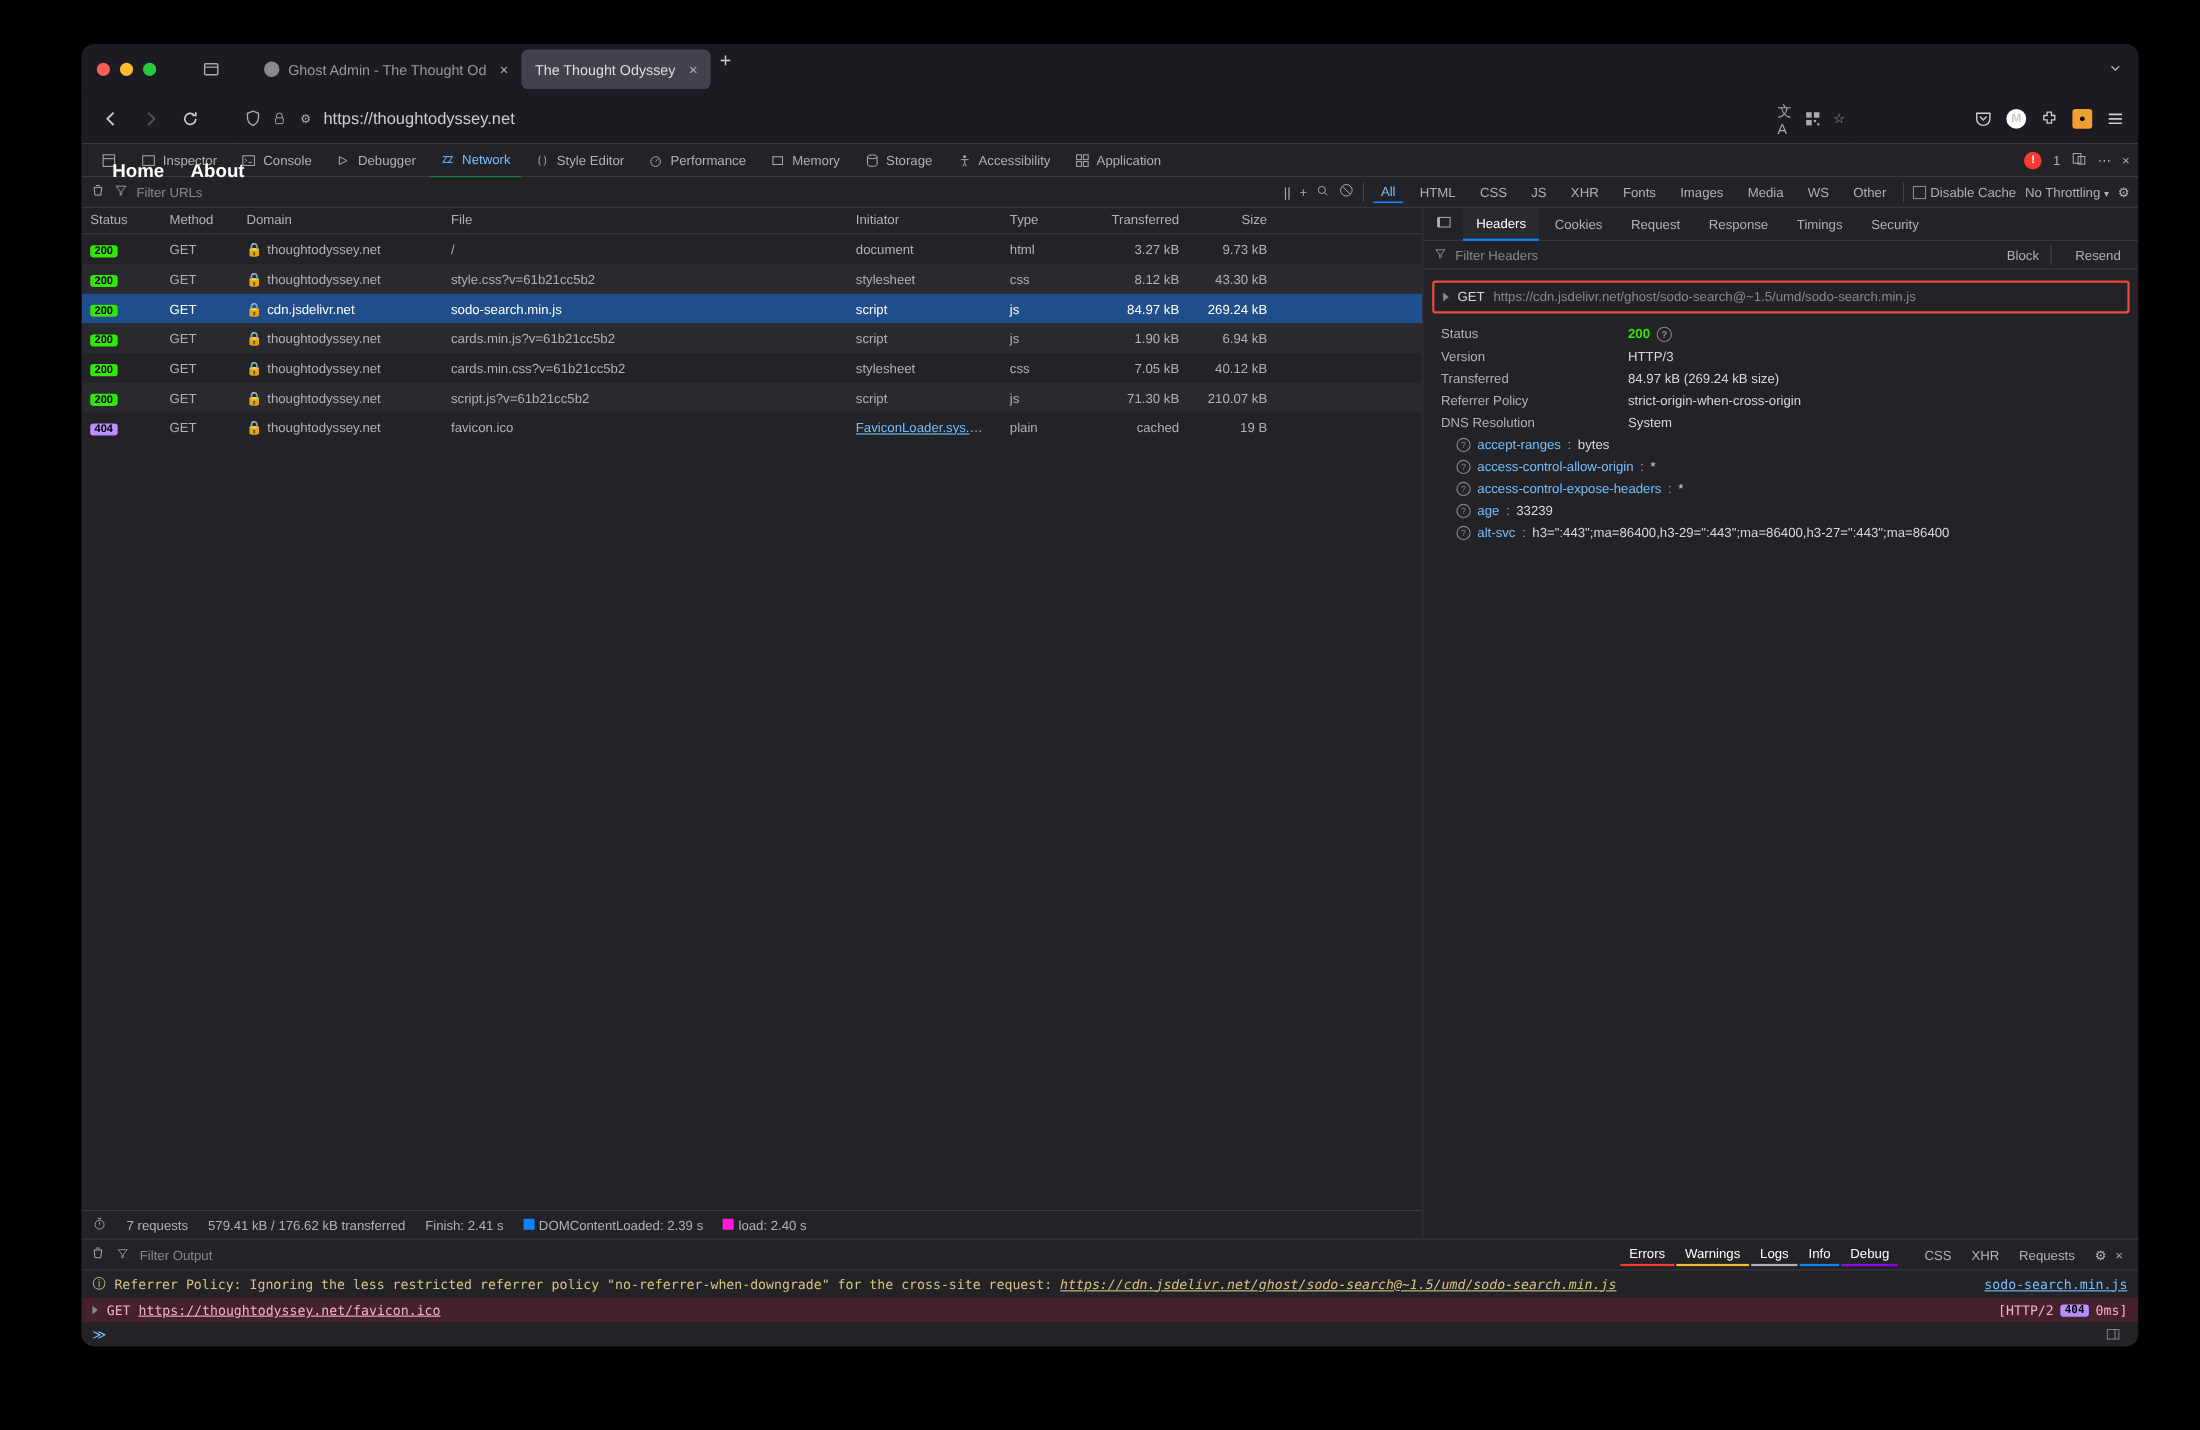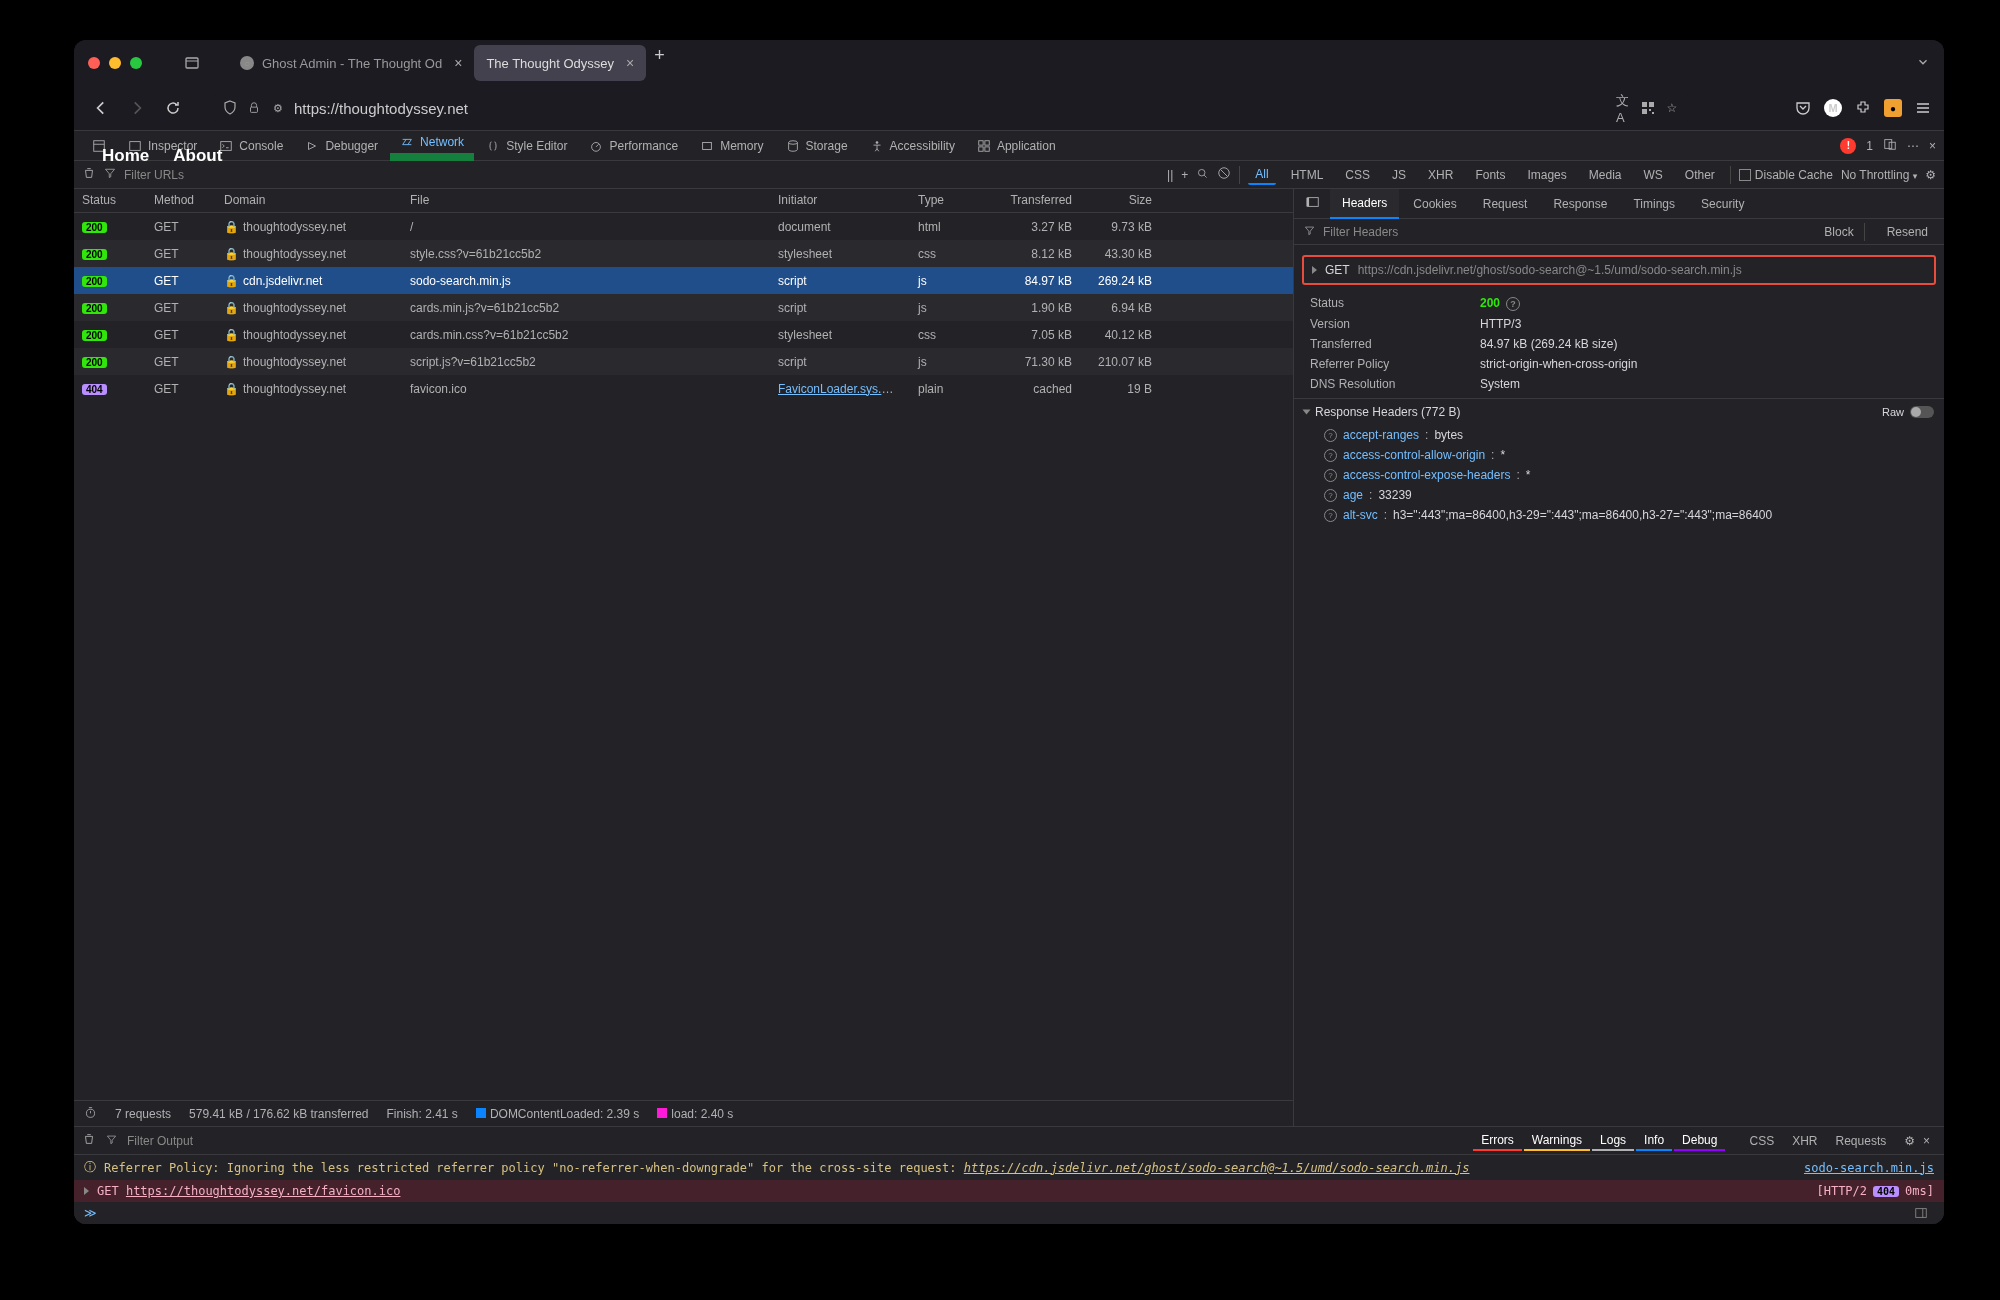--- a/index.html
+++ b/index.html
@@ -144,21 +144,21 @@
 .dt-tab {
   display: flex;
   align-items: center;
   gap: 6px;
   padding: 0 10px;
   height: 30px;
   color: #b1b1b3;
   cursor: pointer;
   font-size: 12px;
 }
-.dt-tab.active { color: #75bfff; border-bottom: 8px solid #15803d; }
+.dt-tab.active { color: #75bfff; border-bottom: 1px solid #15803d; }
 .dt-tab svg, .dt-tab .ico { width: 14px; height: 14px; }
 .dt-tabs-right { margin-left: auto; display: flex; align-items: center; gap: 10px; }
 .err-badge { background: #ff3b30; color:#fff; border-radius:50%; width:16px; height:16px; display:flex; align-items:center; justify-content:center; font-size:10px; font-weight:bold;}
 .dt-body { flex: 1; display: flex; flex-direction: column; overflow:hidden;}
 .network-panel { flex: 1; display: flex; flex-direction: column; overflow:hidden;}
 .net-toolbar {
   height: 28px;
   display: flex;
   align-items: center;
   padding: 0 8px;
@@ -748,28 +748,20 @@
                     </div>
                     <div class="detail-row">
                       <div class="detail-label">Referrer Policy</div>
                       <div class="detail-value ">strict-origin-when-cross-origin</div>
                     </div>
                     <div class="detail-row">
                       <div class="detail-label">DNS Resolution</div>
                       <div class="detail-value ">System</div>
                     </div>
                   </div>
-                <div class="section-header">
-                  <span class="tri tri-down"></span>
-                  <span>Response Headers (772 B)</span>
-                  <div class="right">
-                    <span>Raw</span>
-                    <span class="toggle"></span>
-                  </div>
-                </div>
                 <div id="header-rows">
                     <div class="header-row"><span class="q-icon">?</span><span class="header-name">accept-ranges</span>: <span class="header-val">bytes</span></div>
                     <div class="header-row"><span class="q-icon">?</span><span class="header-name">access-control-allow-origin</span>: <span class="header-val">*</span></div>
                     <div class="header-row"><span class="q-icon">?</span><span class="header-name">access-control-expose-headers</span>: <span class="header-val">*</span></div>
                     <div class="header-row"><span class="q-icon">?</span><span class="header-name">age</span>: <span class="header-val">33239</span></div>
                     <div class="header-row"><span class="q-icon">?</span><span class="header-name">alt-svc</span>: <span class="header-val">h3=":443";ma=86400,h3-29=":443";ma=86400,h3-27=":443";ma=86400</span></div>
                   </div>
               </div>
             </div>
           </div>

